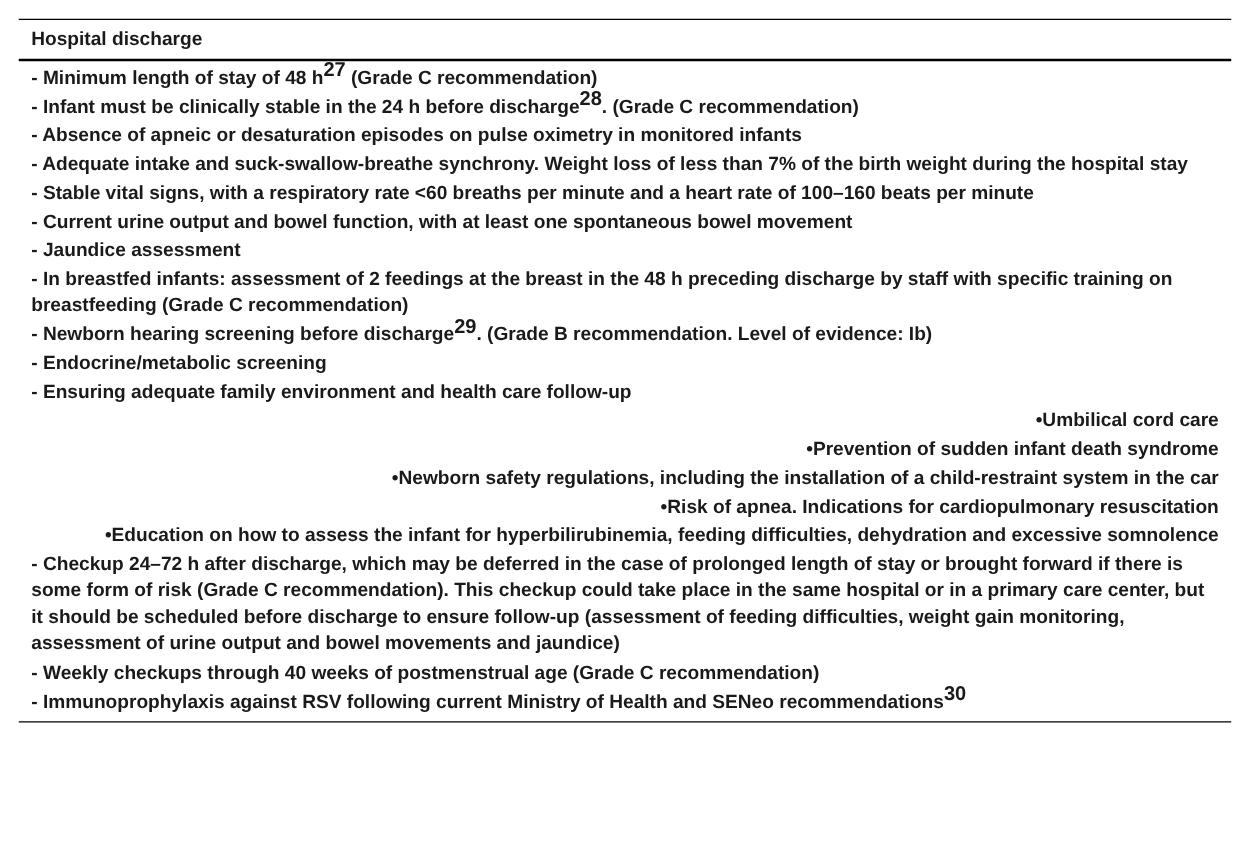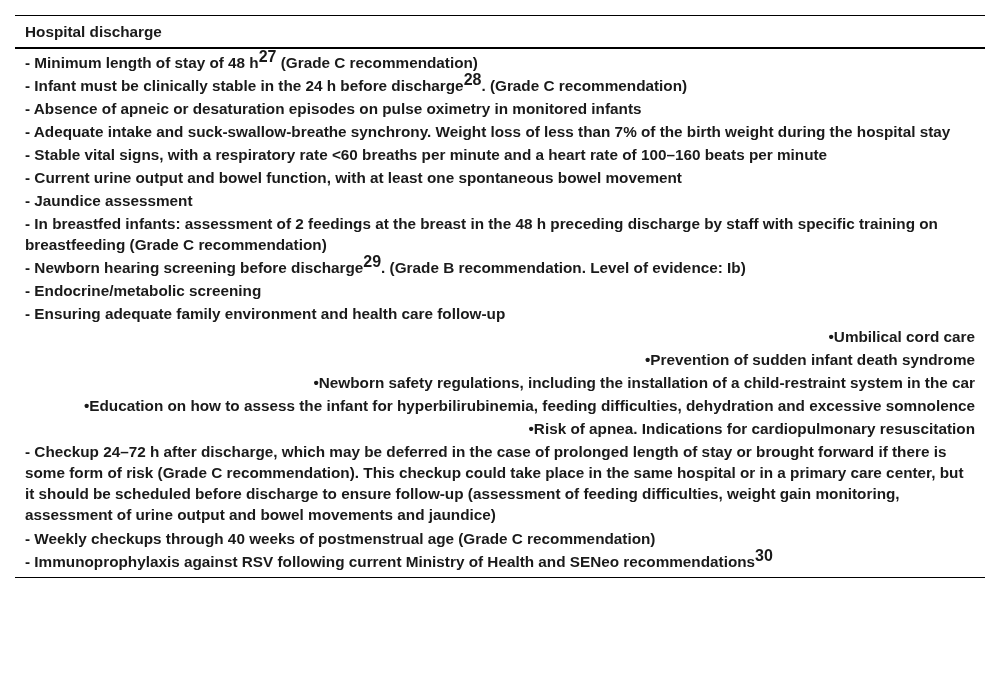--- a/index.html
+++ b/index.html
@@ -42,22 +42,22 @@
     <div class="line">- Jaundice assessment</div>
     <div class="line" style="line-height:21px;margin:1px 0 1px 0;">- In breastfed infants: assessment of 2 feedings at the breast in the 48 h preceding discharge by staff with specific training on breastfeeding (Grade C recommendation)</div>
     <div class="line"><span>- Newborn hearing screening before discharge</span><sup>29</sup><span>. (Grade B recommendation. Level of evidence: Ib)</span></div>
     <div class="line">- Endocrine/metabolic screening</div>
     <div class="line">- Ensuring adequate family environment and health care follow-up</div>
 
     <div class="sub">
       <div class="line"><span class="dot">•</span><span>Umbilical cord care</span></div>
       <div class="line"><span class="dot">•</span><span>Prevention of sudden infant death syndrome</span></div>
       <div class="line"><span class="dot">•</span><span>Newborn safety regulations, including the installation of a child-restraint system in the car</span></div>
+      <div class="line"><span class="dot">•</span><span>Risk of apnea. Indications for cardiopulmonary resuscitation</span></div>
       <div class="line"><span class="dot">•</span><span>Education on how to assess the infant for hyperbilirubinemia, feeding difficulties, dehydration and excessive somnolence</span></div>
-      <div class="line"><span class="dot">•</span><span>Risk of apnea. Indications for cardiopulmonary resuscitation</span></div>
     </div>
 
     <div class="line" style="line-height:21px;margin:1px 0 2px 0;">- Checkup 24–72 h after discharge, which may be deferred in the case of prolonged length of stay or brought forward if there is some form of risk (Grade C recommendation). This checkup could take place in the same hospital or in a primary care center, but it should be scheduled before discharge to ensure follow-up (assessment of feeding difficulties, weight gain monitoring, assessment of urine output and bowel movements and jaundice)</div>
     <div class="line">- Weekly checkups through 40 weeks of postmenstrual age (Grade C recommendation)</div>
     <div class="line"><span>- Immunoprophylaxis against RSV following current Ministry of Health and SENeo recommendations</span><sup>30</sup></div>
   </div>
   <div class="rule-bottom"></div>
 </div>
 
 </body></html>

